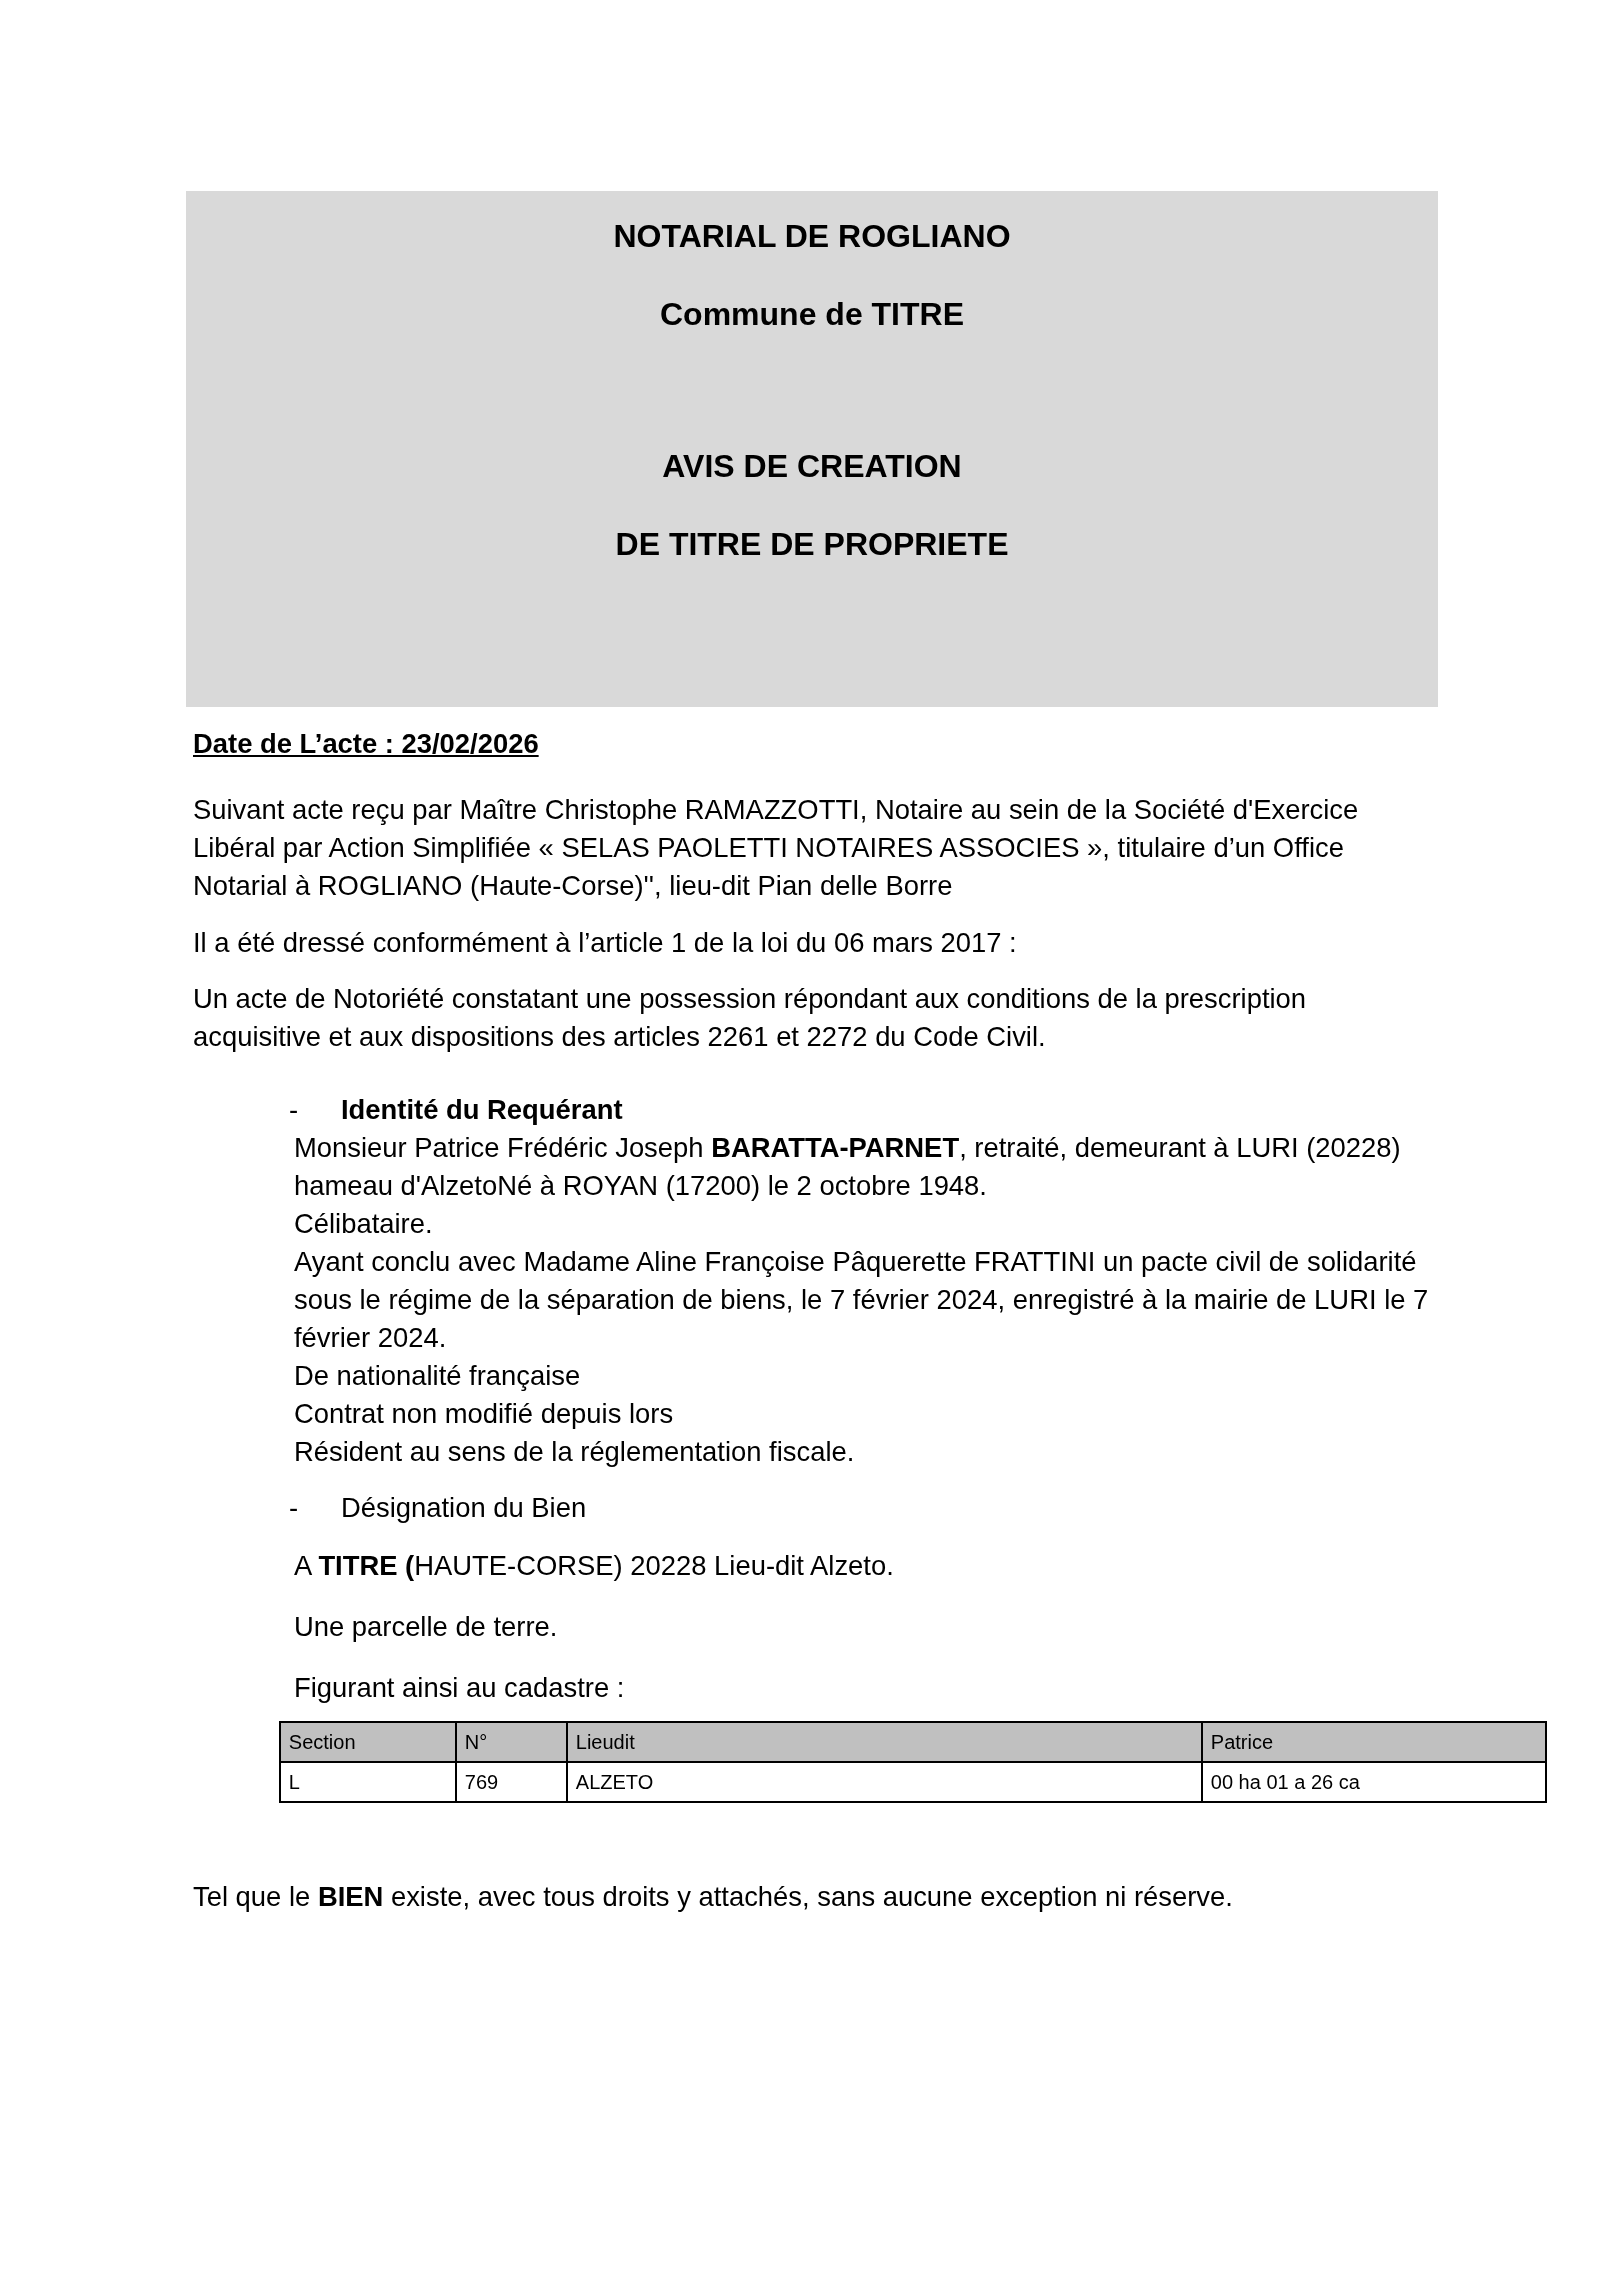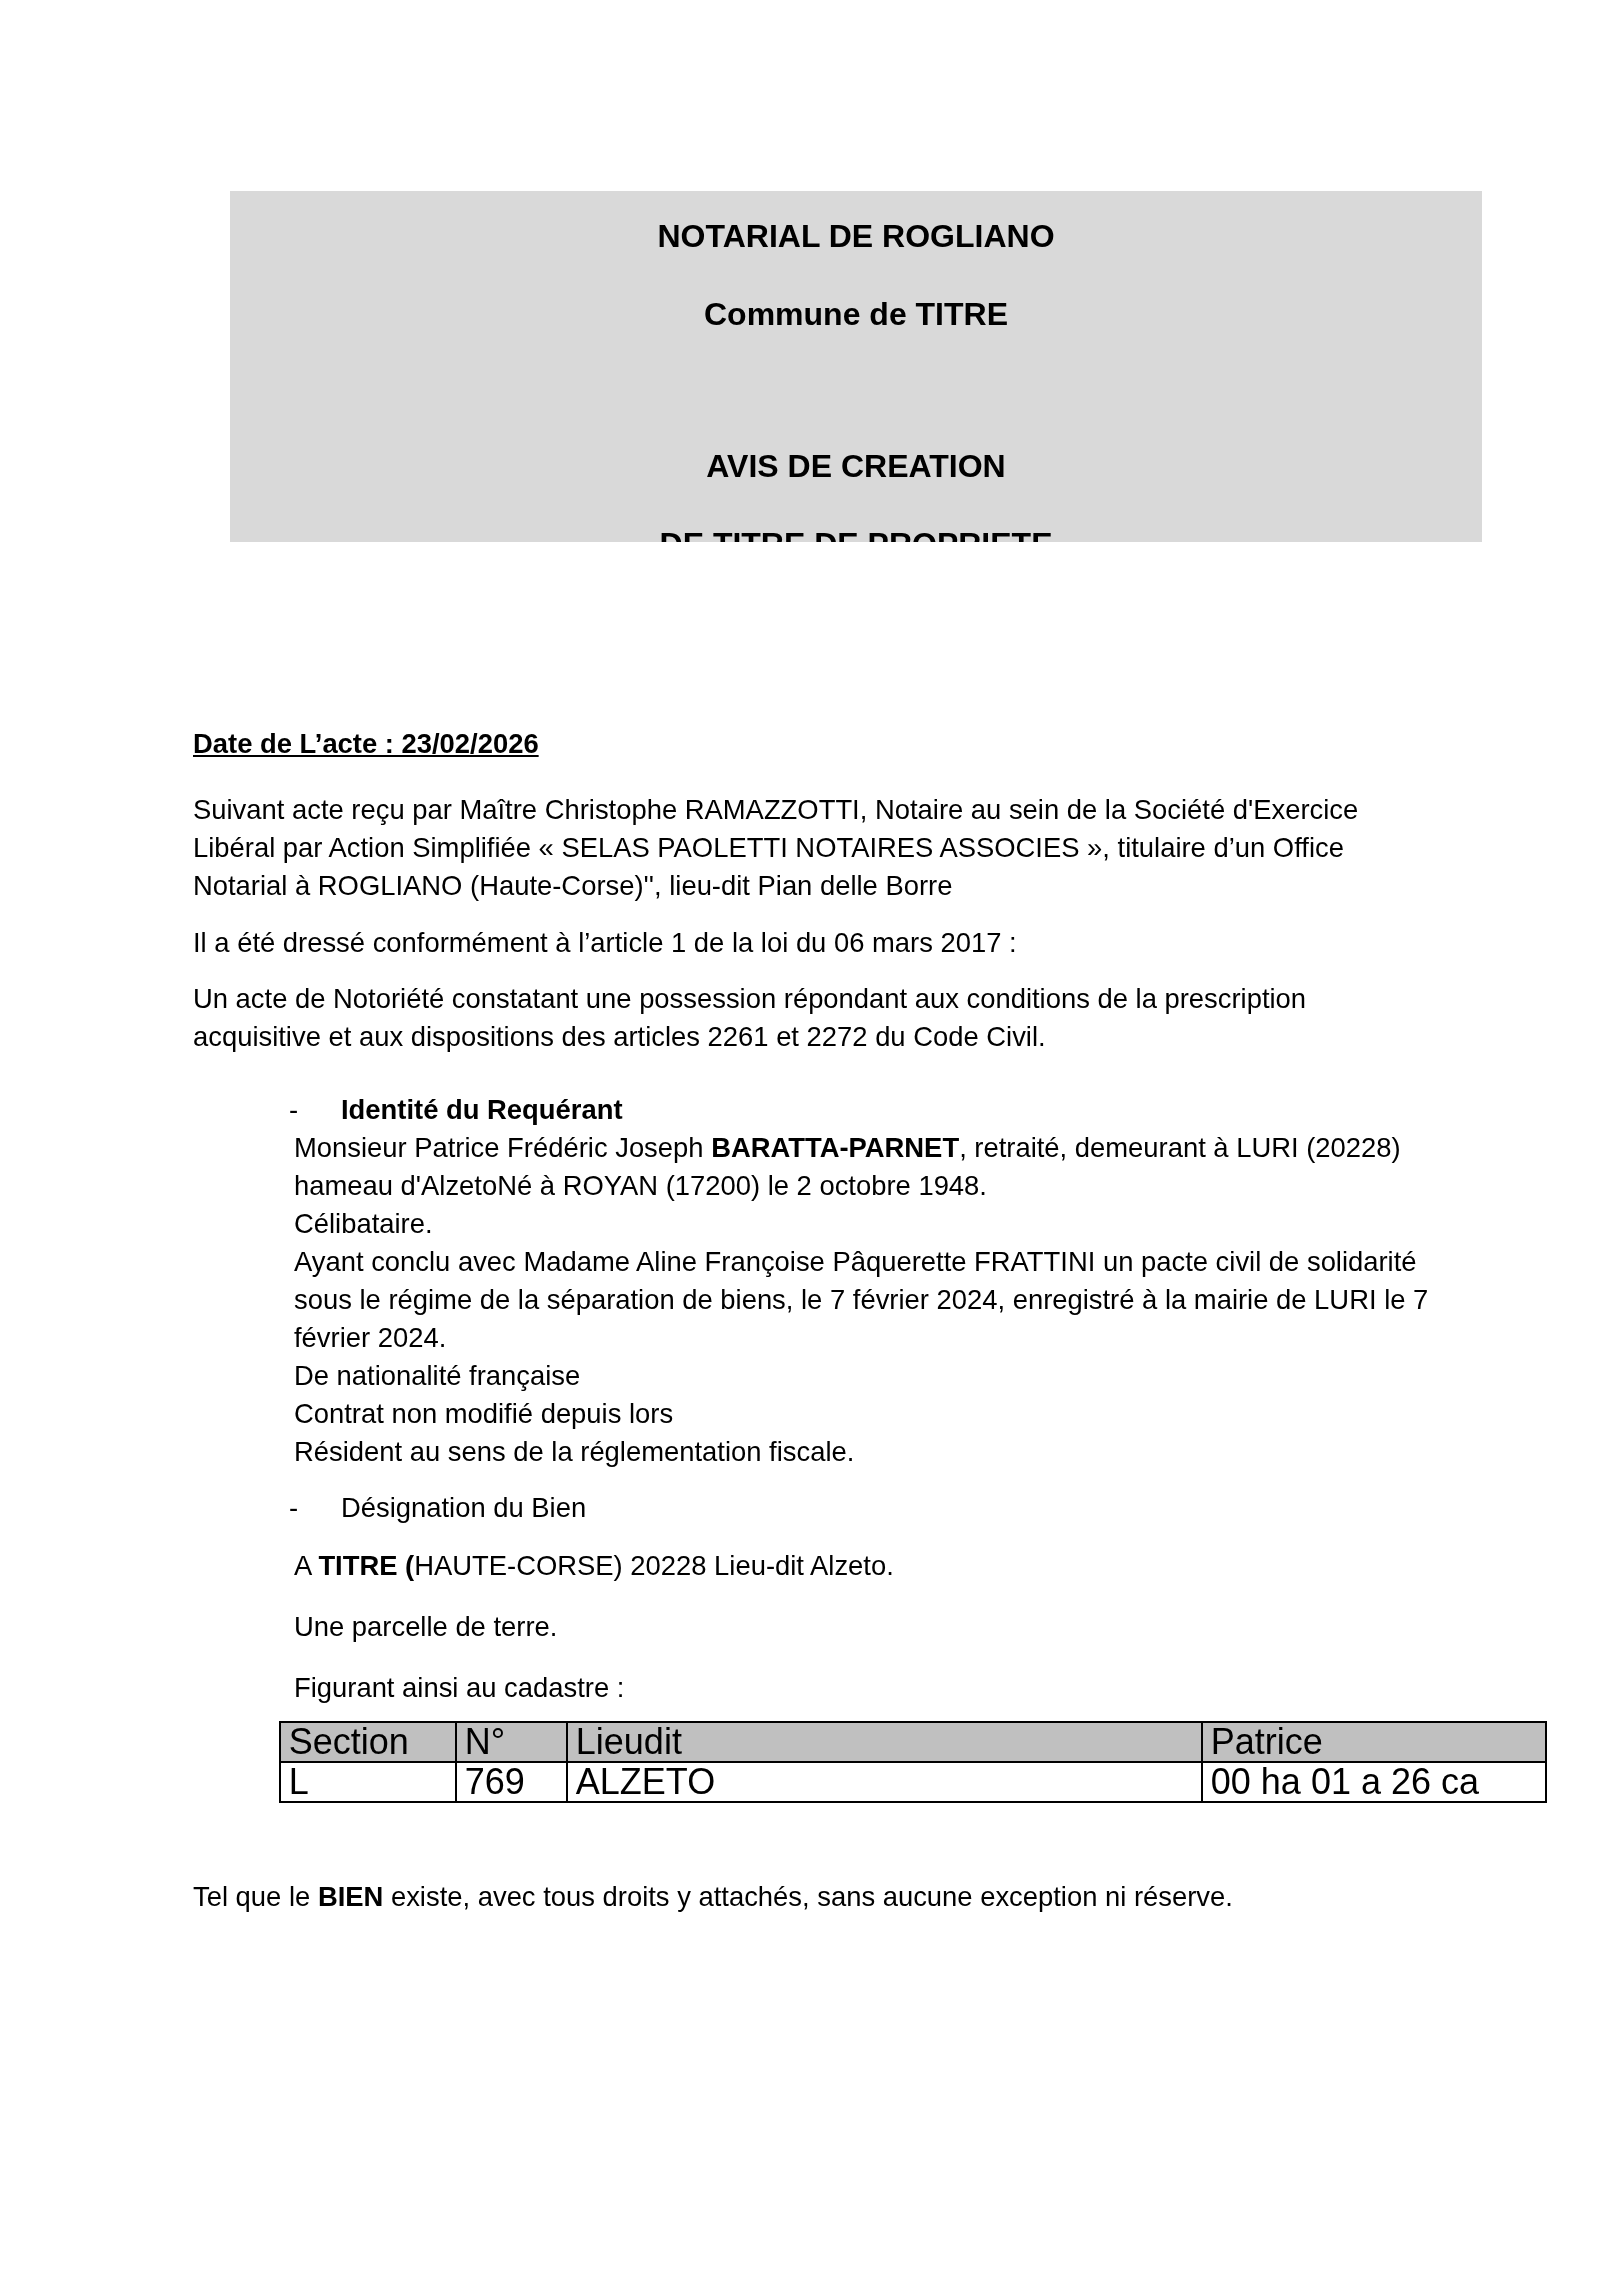--- a/index.html
+++ b/index.html
@@ -12,25 +12,24 @@
     font-family:"Liberation Sans", sans-serif;
     color:#000000;
     overflow:hidden;
   }
   
   .header-block {
     position:absolute;
     left:186px;
     top:191px;
     width:1252px;
-    height:351px;
+    height:516px;
     background:#d9d9d9;
     text-align:center;
     overflow:hidden;
-    margin-left:44px;
   }
   .header-line {
     font-weight:bold;
     font-size:32px;
     line-height:37px;
     white-space:nowrap;
   }
   .hl-1 { margin-top:26.5px; }
   .hl-2 { margin-top:39px; }
   .hl-3 { margin-top:41px; }
@@ -70,21 +69,21 @@
   .parcelle { margin-bottom:23.5px; }
   .figurant { margin-bottom:13.7px; }
   .b { font-weight:bold; }
   
   .cadastre-wrap { margin-left:86px; }
   table.cadastre {
     border-collapse:collapse;
     table-layout:fixed;
     width:1266px;
     border:2.9px solid #000;
-    font-size:36px;
+    font-size:20px;
   }
   table.cadastre th, table.cadastre td {
     border:2px solid #000;
     height:36px;
     padding:0 7.8px;
     text-align:left;
     font-weight:normal;
     vertical-align:middle;
     white-space:nowrap;
     overflow:hidden;

